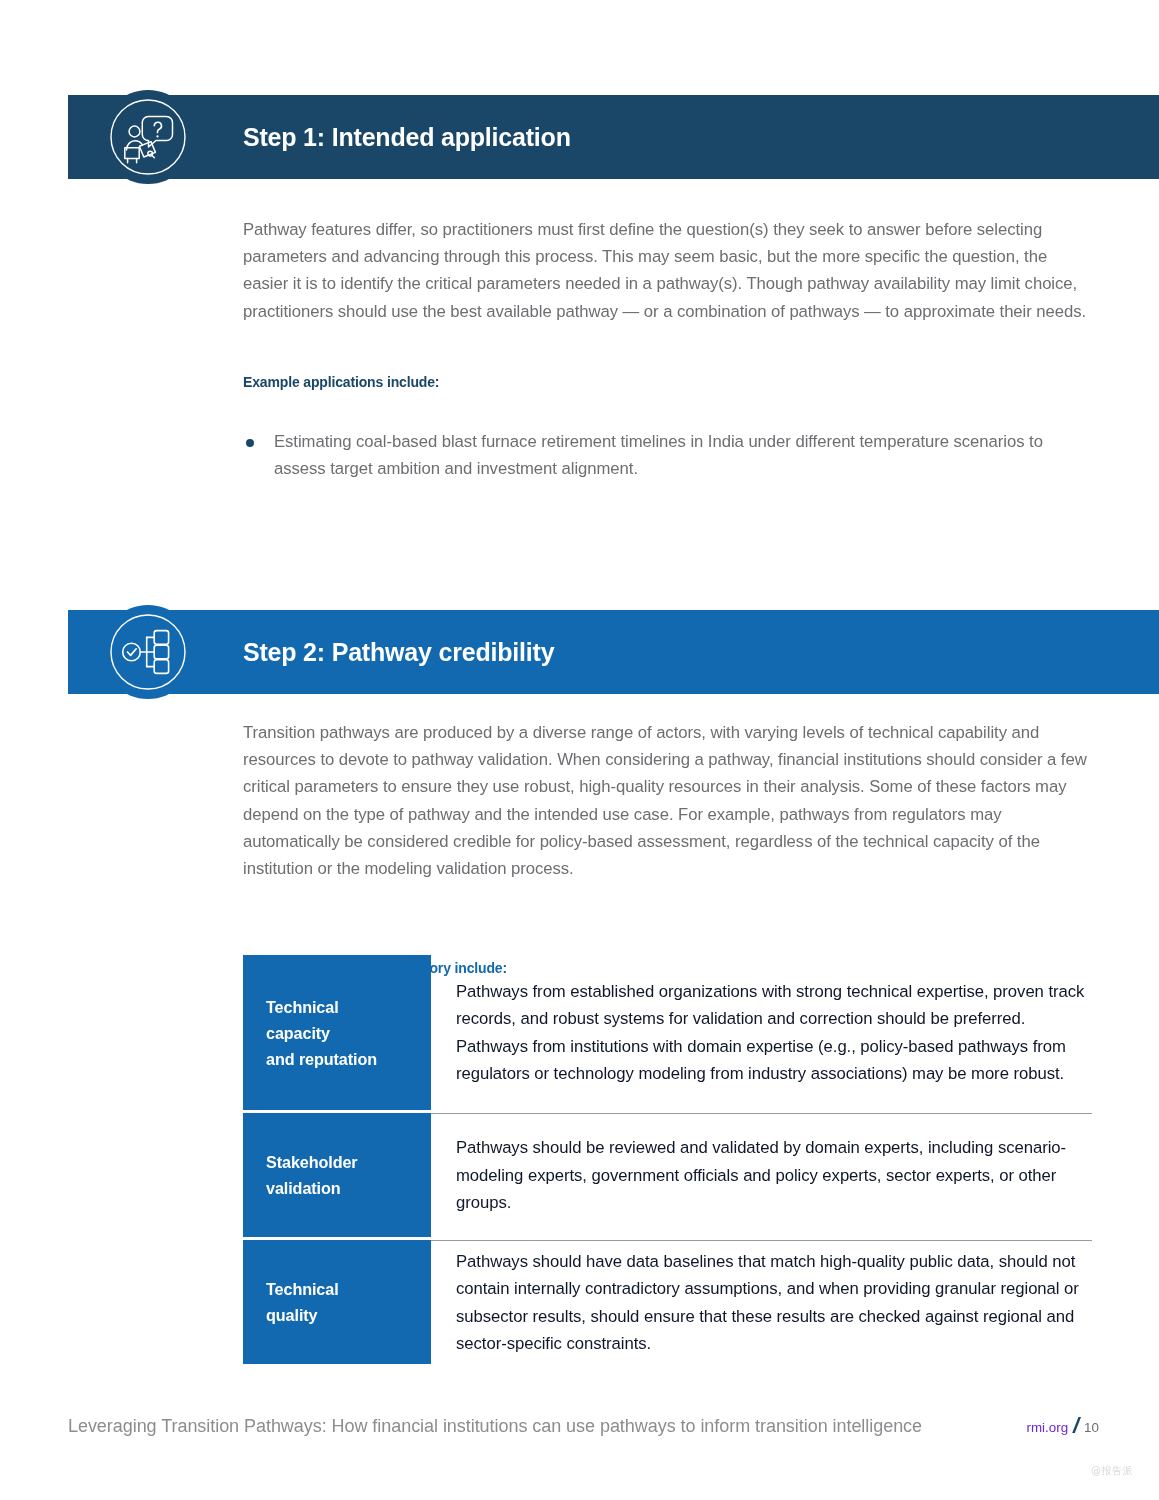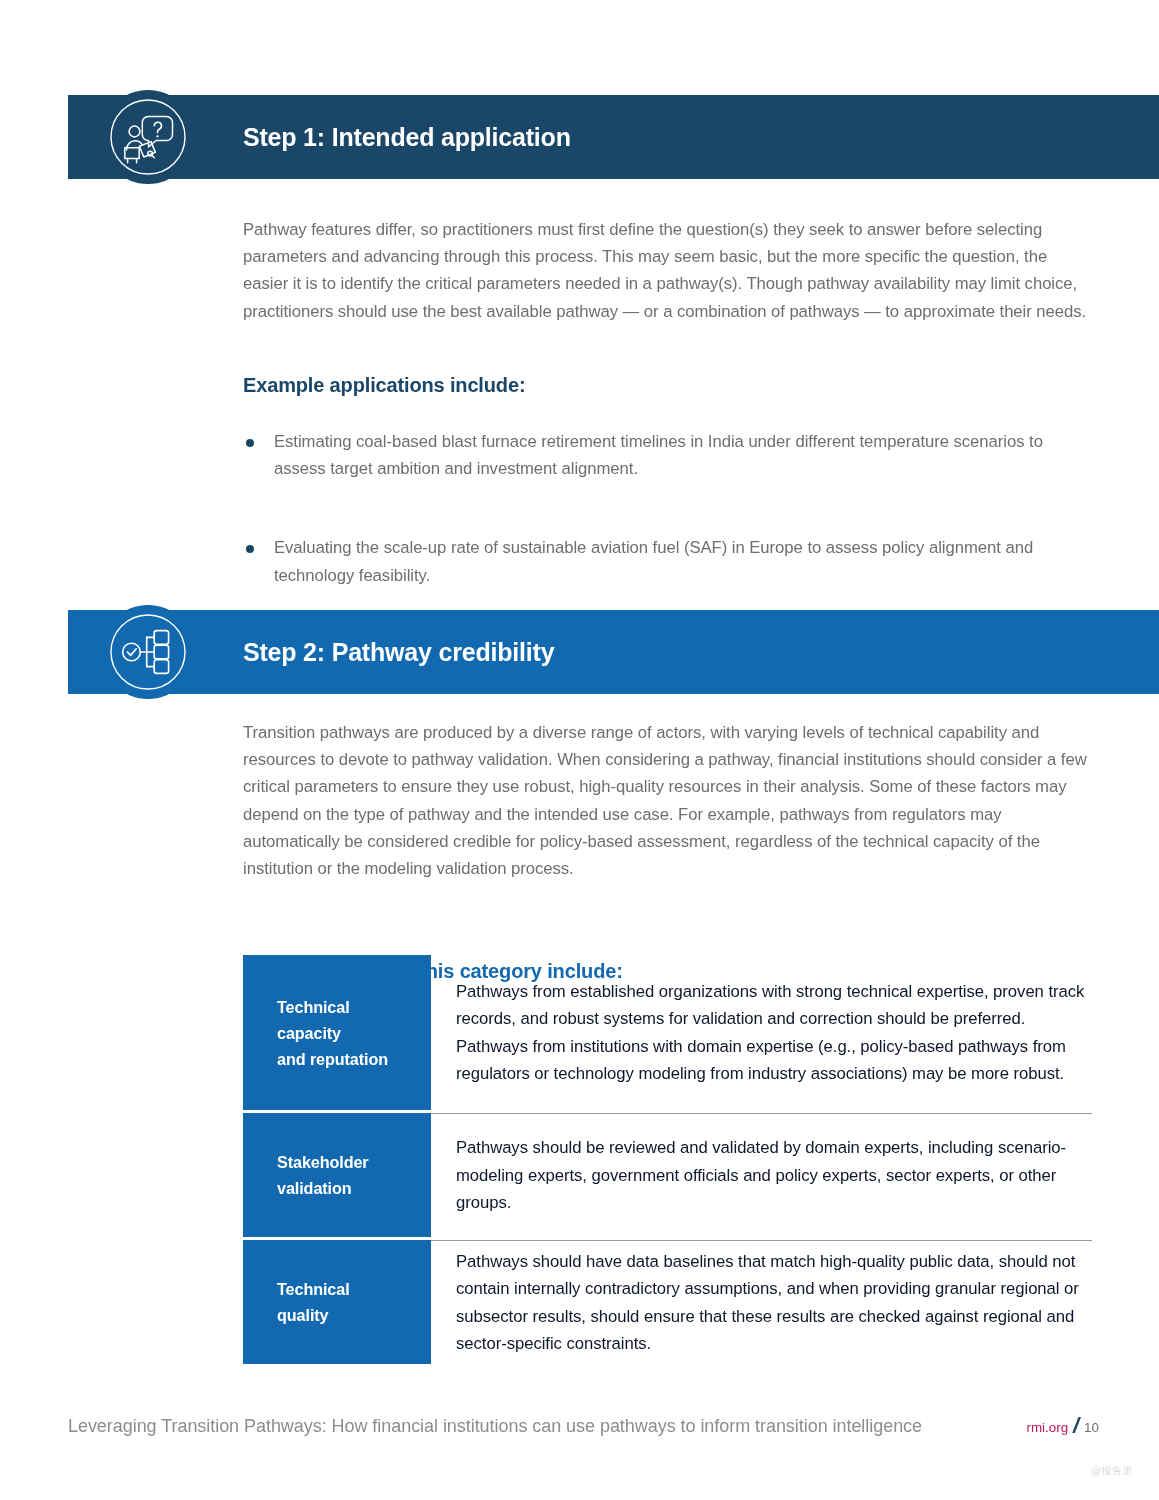--- a/index.html
+++ b/index.html
@@ -69,21 +69,21 @@
   }
   p.para {
     margin: 0;
     color: #6e6e72;
     font-size: 16.7px;
     line-height: 27.2px;
     letter-spacing: -0.05px;
   }
   h3.sub-head {
     margin: 0;
-    font-size: 20px;
+    font-size: 14px;
     font-weight: bold;
     letter-spacing: -0.15px;
   }
   h3.sub-head.navy { color: #1a4668; }
   h3.sub-head.blue { color: #1269b0; }
 
   ul.bullets {
     margin: 0;
     padding: 0;
     list-style: none;
@@ -123,21 +123,21 @@
     flex: 0 0 188px;
     background: #1269b0;
     color: #ffffff;
     font-size: 16.2px;
     font-weight: bold;
     line-height: 26px;
     letter-spacing: -0.1px;
     display: flex;
     flex-direction: column;
     justify-content: center;
-    padding: 0 0 0 34px;
+    padding: 0 0 0 23px;
     box-sizing: border-box;
   }
   .param-body {
     flex: 1 1 auto;
     padding: 0 0 0 25px;
     display: flex;
     align-items: center;
     border-top: 1px solid #9b9b9e;
     box-sizing: border-box;
   }
@@ -165,21 +165,21 @@
     font-size: 18px;
     letter-spacing: -0.05px;
   }
   .footer-right {
     display: flex;
     align-items: baseline;
     gap: 0;
     color: #8d8d91;
     font-size: 13.4px;
   }
-  .footer-site { color: #be185d; }
+  .footer-site { color: #6d28d9; }
   .footer-slash {
     display: inline-block;
     width: 16px;
     text-align: center;
     color: #1a4668;
     font-size: 22px;
     font-weight: bold;
     font-style: italic;
     transform: translateY(1px);
   }
@@ -230,21 +230,20 @@
     <p class="para">Pathway features differ, so practitioners must first define the question(s) they seek to answer before selecting parameters and advancing through this process. This may seem basic, but the more specific the question, the easier it is to identify the critical parameters needed in a pathway(s). Though pathway availability may limit choice, practitioners should use the best available pathway — or a combination of pathways — to approximate their needs.</p>
   </div>
 
   <div class="body-col" style="top:374px;">
     <h3 class="sub-head navy">Example applications include:</h3>
   </div>
 
   <div class="body-col" style="top:428px;">
     <ul class="bullets">
       <li>Estimating coal-based blast furnace retirement timelines in India under different temperature scenarios to assess target ambition and investment alignment.</li>
-      <li>Evaluating the scale-up rate of sustainable aviation fuel (SAF) in Europe to assess policy alignment and technology feasibility.</li>
     </ul>
   </div>
 
   <div class="step-block" style="top:610px;">
     <div class="step-bar blue">
       <div class="step-icon blue">
         <svg width="78" height="78" viewBox="0 0 78 78" aria-hidden="true">
           <circle cx="39" cy="39" r="37" fill="none" stroke="#ffffff" stroke-width="1.4"></circle>
 
           <circle cx="22.5" cy="39" r="8.8" fill="none" stroke="#ffffff" stroke-width="1.6"></circle>

